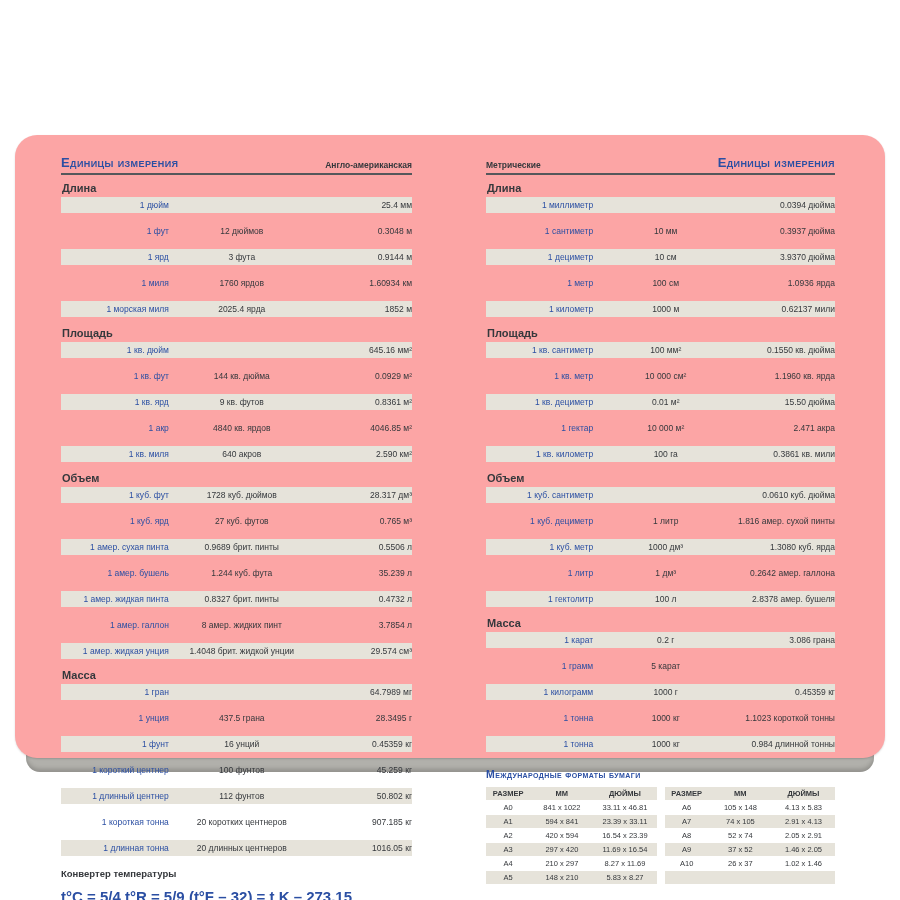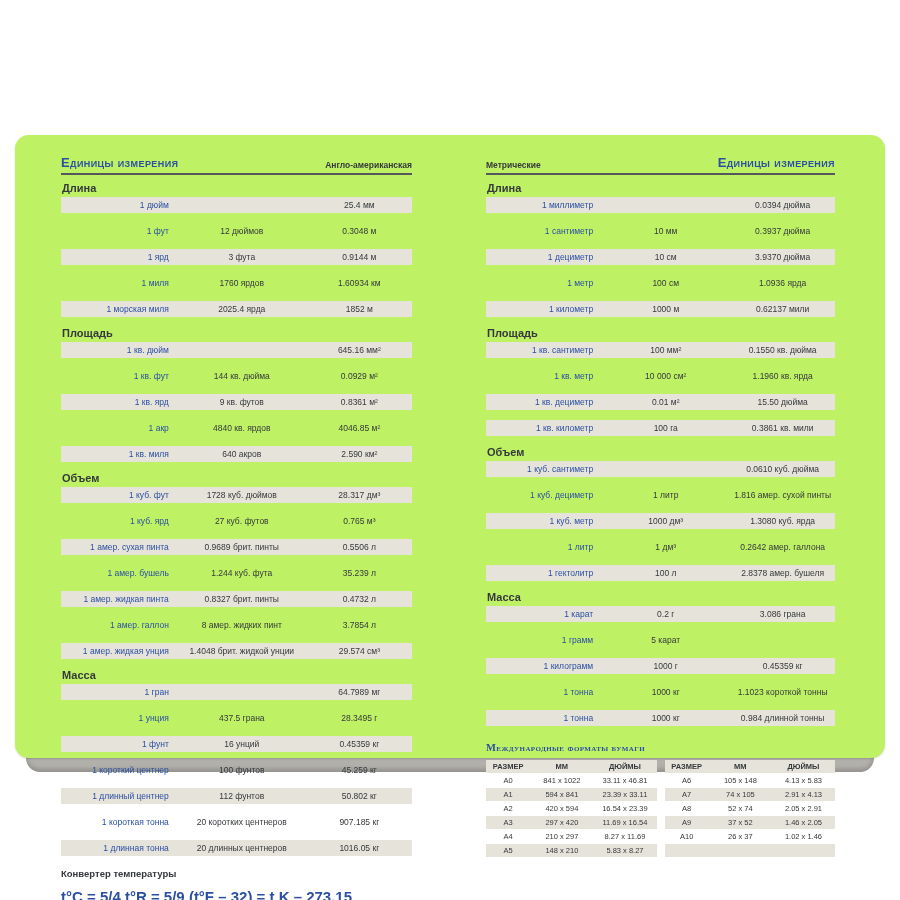--- a/index.html
+++ b/index.html
@@ -7,21 +7,21 @@
     width:900px;height:900px;position:relative;background:#ffffff;
     font-family:"Liberation Sans",sans-serif;overflow:hidden;
   }
   .edge-band{
     position:absolute;left:26px;top:700px;width:848px;height:72px;
     background:#b1b0ab;border-radius:0 0 14px 14px;
     box-shadow:inset 0 -3px 4px rgba(0,0,0,.18);
   }
   .notebook{
     position:absolute;left:15px;top:135px;width:870px;height:623px;
-    background:#bef264;border-radius:14px;display:flex;
+    background:#fca5a5;border-radius:22px;display:flex;
     box-shadow:0 1px 2px rgba(0,0,0,.15);
   }
   .page{width:50%;box-sizing:border-box;padding:20px 38px 0 46px;}
   .page.right{padding:20px 50px 14px 36px;}
   .page-header{
     display:flex;justify-content:space-between;align-items:flex-end;
     border-bottom:2px solid #55575b;padding-bottom:3px;margin-bottom:4px;
   }
   .page-title{
     color:#2b4fa3;font-weight:bold;font-size:13px;
@@ -29,29 +29,29 @@
   }
   .page-side-label{font-size:8.5px;font-weight:bold;color:#35383c;}
   .section-title{font-size:11px;font-weight:bold;color:#35383c;margin:7px 0 3px 1px;}
   .c-row{
     display:grid;grid-template-columns:33% 37% 30%;
     height:16px;line-height:16px;margin-bottom:10px;font-size:8.5px;color:#35383c;
   }
   .c-row.shaded{background:#e6e3da;}
   .cell-unit{color:#2b4fa3;text-align:right;padding-right:8px;white-space:nowrap;}
   .cell-equiv{text-align:center;white-space:nowrap;}
-  .cell-val{text-align:center;white-space:nowrap;}
+  .cell-val{text-align:right;white-space:nowrap;}
   .temp-block{display:flex;margin-top:12px;flex-direction:column;}
   .temp-left{width:54%;}
   .temp-heading{font-size:9.5px;font-weight:bold;color:#35383c;}
   .temp-formula{color:#2b4fa3;font-weight:bold;font-size:15px;margin-top:9px;white-space:nowrap;}
   .temp-notes{width:46%;font-size:6.8px;color:#35383c;line-height:12px;padding-top:2px;}
   .paper-heading{
     color:#2b4fa3;font-weight:bold;font-size:10.5px;
-    font-variant:small-caps;letter-spacing:.4px;margin:16px 0 7px 0;font-family:Liberation Serif, serif;
+    font-variant:small-caps;letter-spacing:.4px;margin:16px 0 7px 0;
   }
   .paper-tables{display:flex;gap:8px;align-items:flex-end;}
   .p-table{flex:1;}
   .p-row{
     display:grid;grid-template-columns:26% 37% 37%;
     height:13px;line-height:13px;margin-bottom:1px;
     font-size:7.5px;color:#35383c;text-align:center;white-space:nowrap;
   }
   .p-row.head{font-weight:bold;background:#e6e3da;}
   .p-row.shaded{background:#e6e3da;}
@@ -249,20 +249,25 @@
         <div class="c-row">
           <div class="cell-unit">1 кв. метр</div>
           <div class="cell-equiv">10 000 см²</div>
           <div class="cell-val">1.1960 кв. ярда</div>
         </div>
         <div class="c-row shaded">
           <div class="cell-unit">1 кв. дециметр</div>
           <div class="cell-equiv">0.01 м²</div>
           <div class="cell-val">15.50 дюйма</div>
         </div>
+        <div class="c-row">
+          <div class="cell-unit">1 гектар</div>
+          <div class="cell-equiv">10 000 м²</div>
+          <div class="cell-val">2.471 акра</div>
+        </div>
         <div class="c-row shaded">
           <div class="cell-unit">1 кв. километр</div>
           <div class="cell-equiv">100 га</div>
           <div class="cell-val">0.3861 кв. мили</div>
         </div>
         <div class="section-title">Объем</div>
         <div class="c-row shaded">
           <div class="cell-unit">1 куб. сантиметр</div>
           <div class="cell-equiv"></div>
           <div class="cell-val">0.0610 куб. дюйма</div>

